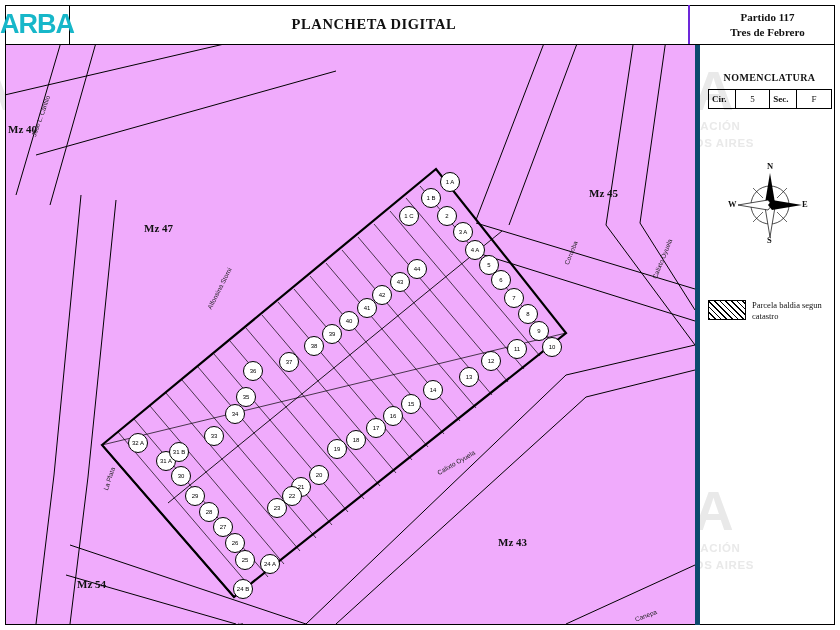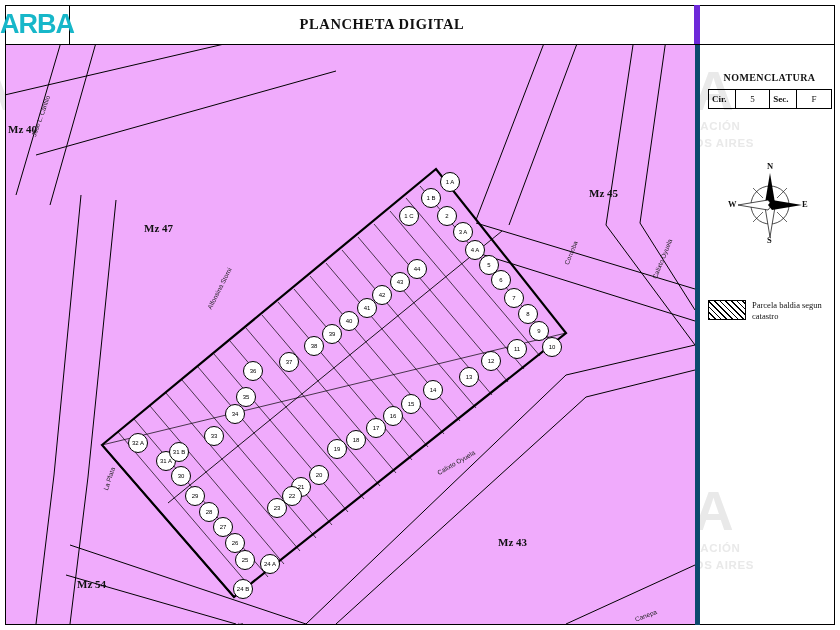--- a/index.html
+++ b/index.html
@@ -7,21 +7,21 @@
   #root{position:relative;width:840px;height:630px;background:#fff;}
 
   
   .frame{position:absolute;left:5px;top:5px;width:830px;height:620px;border:1px solid #000;box-sizing:border-box;}
 
   
   .titlebar{position:absolute;left:5px;top:5px;width:830px;height:40px;border-bottom:1px solid #000;box-sizing:border-box;}
   .logo-cell{position:absolute;left:0;top:0;width:65px;height:39px;border-right:1px solid #000;box-sizing:border-box;
              display:flex;align-items:center;justify-content:center;}
   .logo-text{font-family:"Liberation Sans",sans-serif;font-weight:bold;font-size:27px;color:#17b7c9;letter-spacing:-1px;}
-  .title-main{position:absolute;left:65px;top:0;width:630px;height:39px;border-right:6px solid #6d28d9;box-sizing:border-box;
+  .title-main{position:absolute;left:55px;top:0;width:630px;height:39px;border-right:2px solid #6d28d9;box-sizing:border-box;
               display:flex;align-items:center;justify-content:center;}
   .title-main span{font-weight:bold;font-size:14.5px;letter-spacing:.6px;}
   .title-right{position:absolute;left:695px;top:0;width:135px;height:39px;box-sizing:border-box;
                display:flex;flex-direction:column;align-items:center;justify-content:center;line-height:1.35;}
   .title-right span{font-weight:bold;font-size:11px;}
 
   
   .rightpanel{position:absolute;left:695px;top:45px;width:140px;height:580px;border-left:5px solid #0c4a6e;box-sizing:border-box;}
   .nom-title{position:absolute;left:0;top:27px;width:139px;text-align:center;font-weight:bold;font-size:10px;letter-spacing:.4px;}
   .nom-table{position:absolute;left:8px;top:44px;width:124px;border-collapse:collapse;}
@@ -213,20 +213,24 @@
 
   <div class="frame"></div>
 
   <div class="titlebar">
     <div class="logo-cell">
       <span class="logo-text">ARBA</span>
     </div>
     <div class="title-main">
       <span>PLANCHETA DIGITAL</span>
     </div>
+    <div class="title-right">
+      <span>Partido 117</span>
+      <span>Tres de Febrero</span>
+    </div>
   </div>
 
   <div class="rightpanel">
     <div class="nom-title">NOMENCLATURA</div>
 
     <table class="nom-table">
       <tbody>
           <tr>
         <td class="nom-k">Cir.</td>
         <td class="nom-v">5</td>

